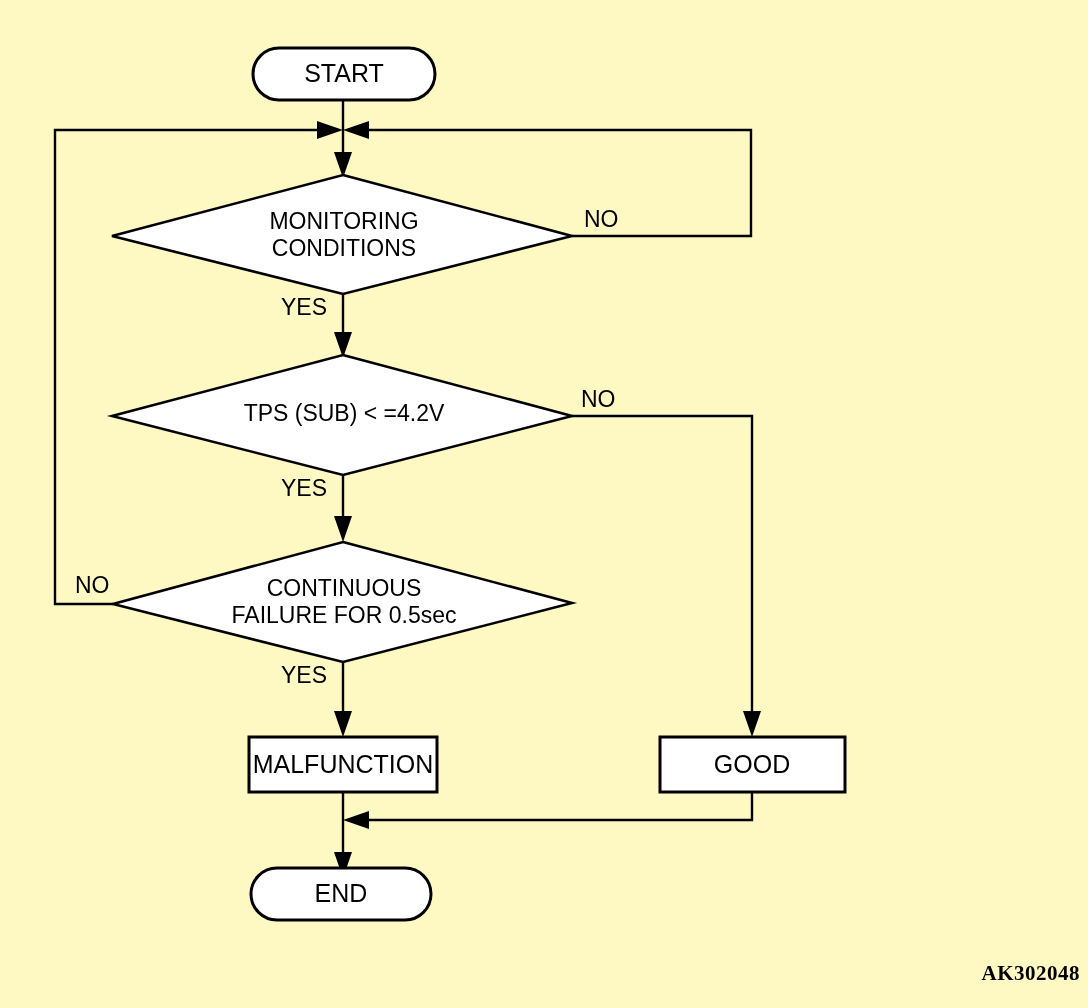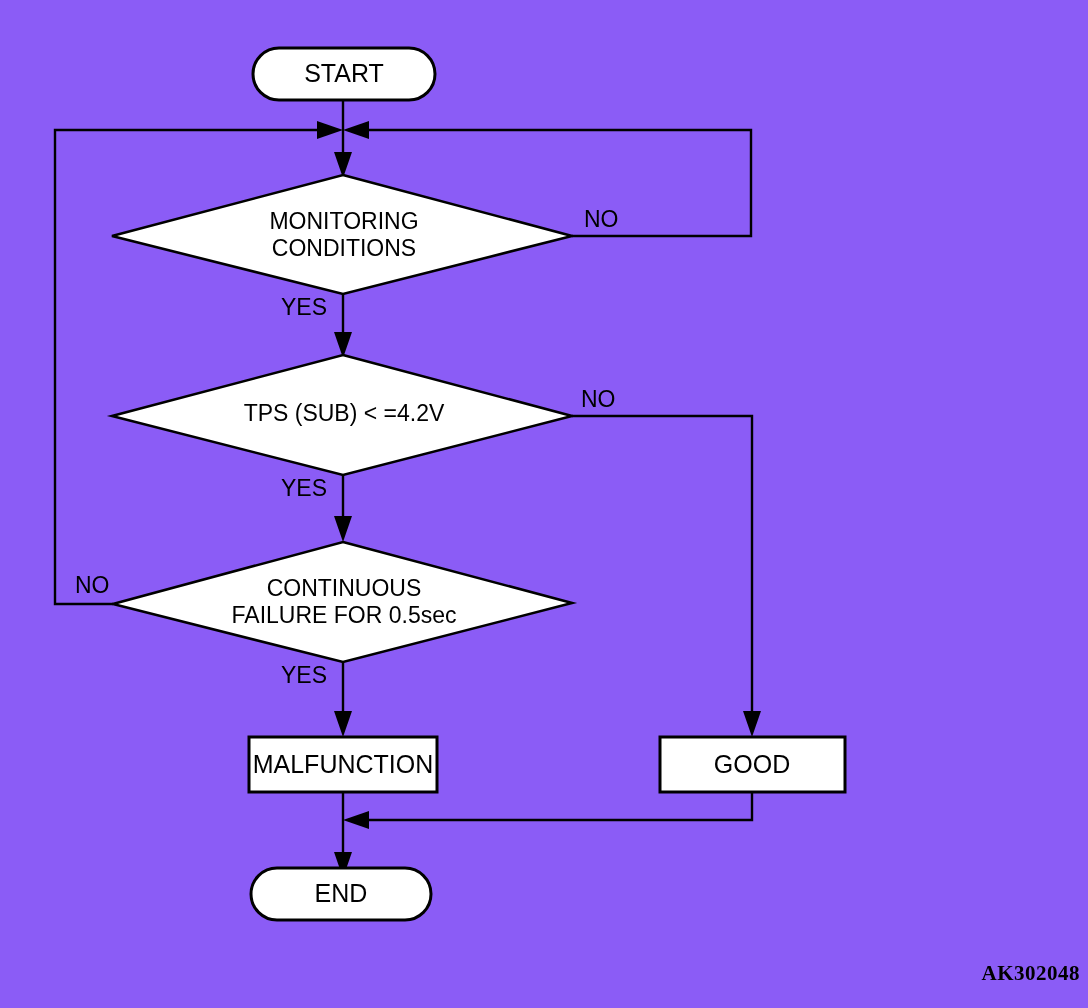--- a/index.html
+++ b/index.html
@@ -11,21 +11,21 @@
   body {
     width: 1088px;
     height: 1008px;
     overflow: hidden;
     font-family: "Liberation Sans", sans-serif;
   }
   #diagram-root {
     position: relative;
     width: 1088px;
     height: 1008px;
-    background: #8b5cf6;
+    background: #fef9c3;
     text-align: center;
   }
   svg#flowchart {
     position: absolute;
     top: 0;
     left: 0;
     width: 1088px;
     height: 1008px;
     display: block;
   }

